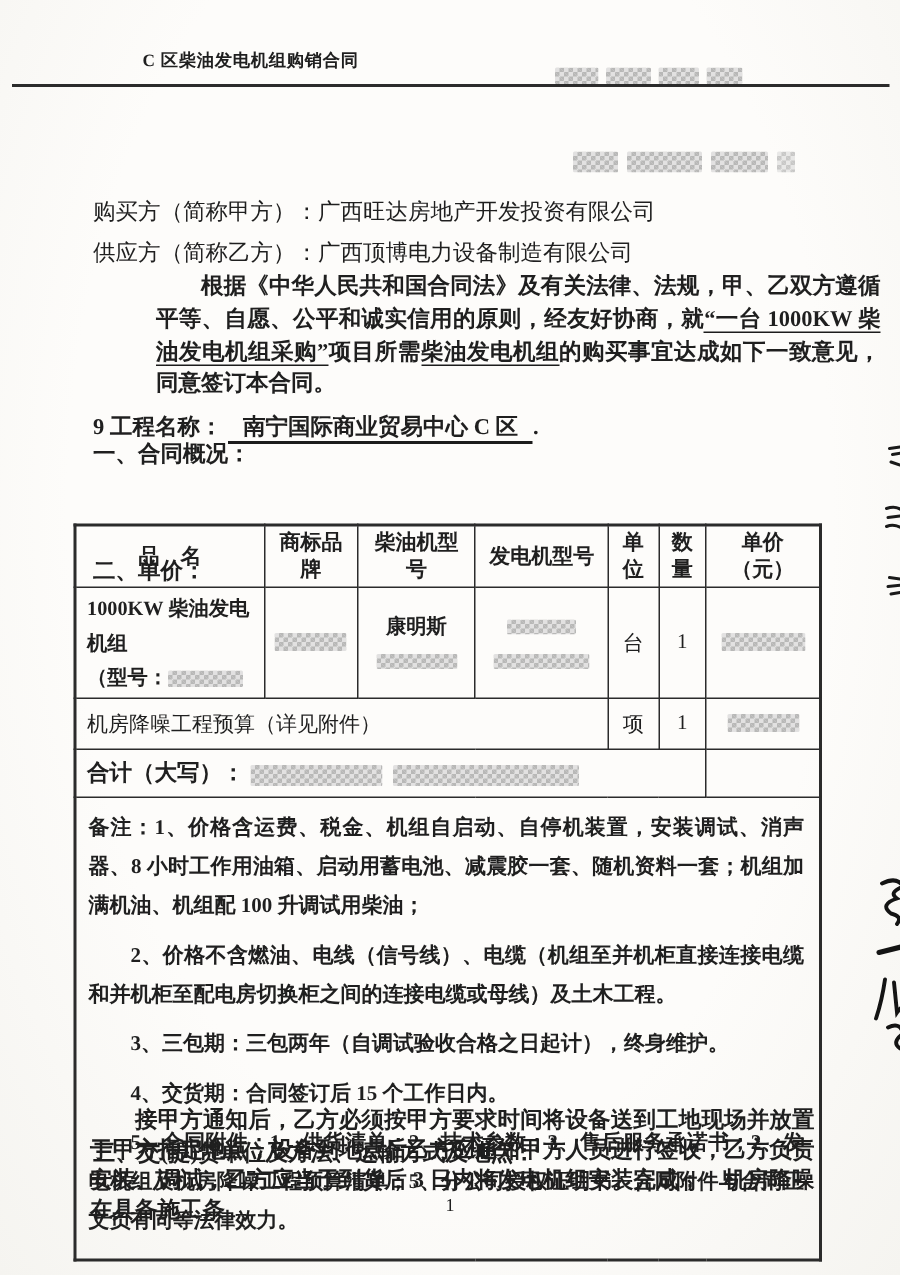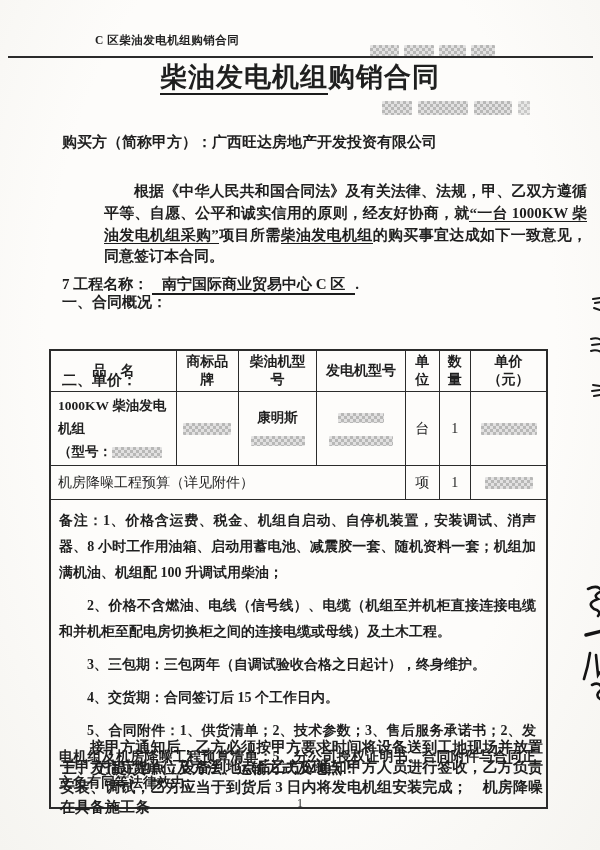--- a/index.html
+++ b/index.html
@@ -27,21 +27,21 @@
     display:inline-block;vertical-align:middle;
     background-image:
       linear-gradient(45deg,#9e9e9e 25%,transparent 25%,transparent 75%,#9e9e9e 75%),
       linear-gradient(45deg,#9e9e9e 25%,#d8d8d8 25%,#d8d8d8 75%,#9e9e9e 75%);
     background-position:0 0,3px 3px;background-size:6px 6px;
     opacity:.72;border-radius:1px;filter:blur(.3px);
   }
   .rd.light{opacity:.55;}
 
   
-  .parties{top:129px;left:62px;width:482px;font-size:15px;line-height:26.5px;font-weight:700;}
+  .parties{top:129px;left:62px;width:482px;font-size:15px;line-height:26.5px;font-weight:400;}
   .preamble{top:181px;left:60px;width:483px;font-size:15px;line-height:21.8px;text-align:justify;text-indent:2em;font-weight:600;margin-left:44px;}
   .preamble .u{border-bottom:1.8px solid #1c1c1c;font-weight:700;}
   .sec-title{font-size:15px;font-weight:700;margin-top:43px;}
   .s1t{top:250px;left:62px;}
   .item{left:62px;font-size:15px;font-weight:600;}
   .i1{top:275px;}
   .i2{top:302px;}
   .item .uv{border-bottom:2px solid #1c1c1c;font-weight:700;padding:0 10px 1px 10px;}
   .s2t{top:328px;left:62px;}
 
@@ -74,42 +74,40 @@
 
   <div class="abs hdr-label">C 区柴油发电机组购销合同</div>
   <div class="abs hdr-redact">
     <span class="rd" style="width:29px;height:11px;"></span>
     <span class="rd" style="width:30px;height:11px;"></span>
     <span class="rd" style="width:27px;height:11px;"></span>
     <span class="rd" style="width:24px;height:11px;"></span>
   </div>
   <div class="abs hdr-rule"></div>
 
-  <div class="abs title">
-    <span class="u">柴油发电机组</span><span>购销合同</span>
-  </div>
 
   <div class="abs no-redact">
     <span class="rd" style="width:30px;height:14px;"></span>
     <span class="rd" style="width:50px;height:14px;"></span>
     <span class="rd" style="width:38px;height:14px;"></span>
     <span class="rd light" style="width:12px;height:14px;"></span>
   </div>
 
   <div class="abs parties">
     <div><span>购买方（简称甲方）：</span><span>广西旺达房地产开发投资有限公司</span></div>
+    <div><span>供应方（简称乙方）：</span><span>广西顶博电力设备制造有限公司</span></div>
   </div>
 
   <div class="abs preamble">
     <span>根据《中华人民共和国合同法》及有关法律、法规，甲、乙双方遵循平等、自愿、公平和诚实信用的原则，经友好协商，就</span><span class="u">“一台 1000KW 柴油发电机组采购”</span><span>项目所需</span><span class="u">柴油发电机组</span><span>的购买事宜达成如下一致意见，同意签订本合同。</span>
   </div>
 
   <div class="abs sec-title s1t">一、合同概况：</div>
   <div class="abs item i1">
-    <span>7 工程名称：</span>
+    <span>9 工程名称：</span>
     <span class="uv">南宁国际商业贸易中心 C 区</span><span>.</span>
   </div>
 
   <div class="abs sec-title s2t">二、单价：</div>
 
   <table class="abs tbl">
     <colgroup>
       <col style="width:124px">
         <col style="width:61px">
         <col style="width:77px">
@@ -145,20 +143,28 @@
       <td class="tc">台</td>
       <td class="tc">1</td>
       <td class="tc"><span class="rd" style="width:56px;height:12px;"></span></td>
     </tr>
     <tr style="height:34px;">
       <td class="tl" colspan="4">机房降噪工程预算（详见附件）</td>
       <td class="tc">项</td>
       <td class="tc">1</td>
       <td class="tc"><span class="rd" style="width:48px;height:12px;"></span></td>
     </tr>
+    <tr style="height:32px;">
+      <td class="tl" colspan="6">
+        <span class="total-label">合计（大写）：</span>
+        <span class="rd" style="width:88px;height:14px;"></span>
+        <span class="rd" style="width:124px;height:14px;margin-left:4px;"></span>
+      </td>
+      <td></td>
+    </tr>
     <tr style="height:217px;">
       <td class="notes" colspan="7">
         <p>备注：1、价格含运费、税金、机组自启动、自停机装置，安装调试、消声器、8 小时工作用油箱、启动用蓄电池、减震胶一套、随机资料一套；机组加满机油、机组配 100 升调试用柴油；</p>
         <p>2、价格不含燃油、电线（信号线）、电缆（机组至并机柜直接连接电缆和并机柜至配电房切换柜之间的连接电缆或母线）及土木工程。</p>
         <p>3、三包期：三包两年（自调试验收合格之日起计），终身维护。</p>
         <p>4、交货期：合同签订后 15 个工作日内。</p>
         <p>5、合同附件：1、供货清单；2、技术参数；3、售后服务承诺书；2、发电机组及机房降噪工程预算清单；5、分公司授权证明书。合同附件与合同正文负有同等法律效力。</p>
       </td>
     </tr>
   </tbody>

